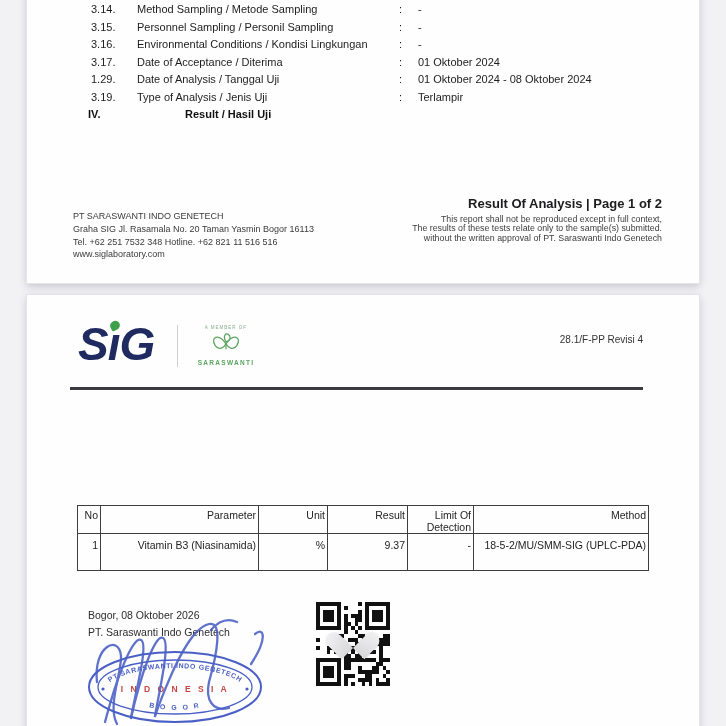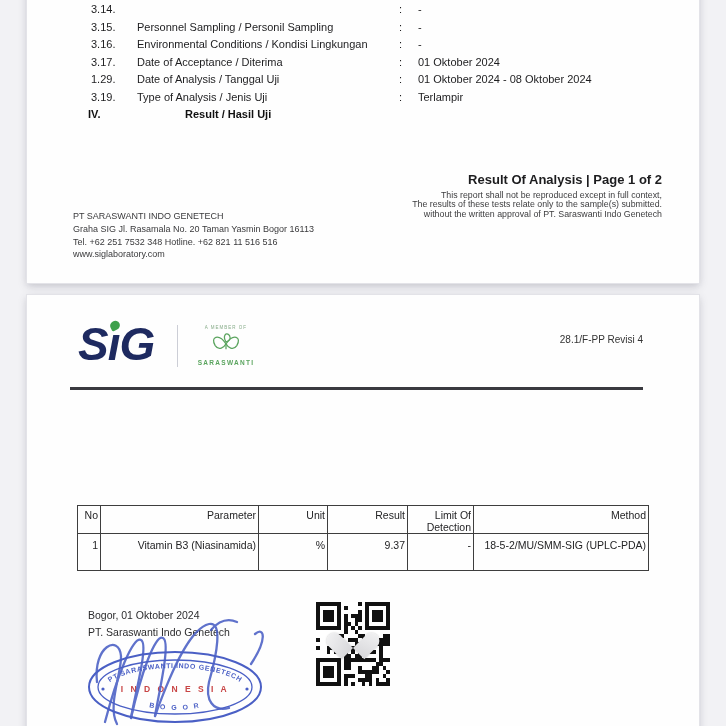--- a/index.html
+++ b/index.html
@@ -21,21 +21,21 @@
   .info-row .num{position:absolute;left:64px;}
   .info-row .lbl{position:absolute;left:110px;white-space:nowrap;}
   .info-row .colon{position:absolute;left:372px;}
   .info-row .val{position:absolute;left:391px;white-space:nowrap;}
   .section-row{position:absolute;left:0;width:100%;font-size:11px;font-weight:bold;color:#111;}
   .section-row .num{position:absolute;left:61px;}
   .section-row .lbl{position:absolute;left:110px;padding-left:48px;}
 
   
   .footer-left{position:absolute;left:46px;top:224px;font-size:9px;line-height:12.8px;color:#3a3a3c;}
-  .footer-right{position:absolute;right:37px;top:186px;text-align:right;}
+  .footer-right{position:absolute;right:37px;top:210px;text-align:right;}
   .footer-right .roa-title{font-size:13px;font-weight:bold;color:#1c1c1e;margin-bottom:4px;}
   .footer-right .disc{font-size:8.8px;line-height:9.4px;color:#3c3c3e;}
 
   
   .sig-logo{position:absolute;left:51px;top:25px;height:48px;font-size:46px;font-weight:800;
     letter-spacing:-1px;color:#1e2a60;line-height:48px;font-style:italic;}
   .sig-dot{position:absolute;left:32px;top:1px;width:10px;height:9px;background:#3da04b;
     border-radius:60% 60% 60% 20%;transform:rotate(-28deg);}
   .logo-divider{position:absolute;left:150px;top:30px;width:1px;height:42px;background:#ccced6;}
   .member-block{position:absolute;left:160px;top:30px;width:78px;text-align:center;color:#5aa45e;}
@@ -69,20 +69,21 @@
   
   .stamp{position:absolute;left:53px;top:315px;width:210px;height:116px;}
 </style>
 </head>
 <body>
 
 <div class="page" id="page1">
 
   <div class="info-row" style="top:17px">
     <span class="num">3.14.</span>
+    <span class="lbl">Method Sampling / Metode Sampling</span>
     <span class="colon">:</span>
     <span class="val">-</span>
   </div>
   <div class="info-row" style="top:34.5px">
     <span class="num">3.15.</span>
     <span class="lbl">Personnel Sampling / Personil Sampling</span>
     <span class="colon">:</span>
     <span class="val">-</span>
   </div>
   <div class="info-row" style="top:52px">
@@ -179,21 +180,21 @@
         <td>Vitamin B3 (Niasinamida)</td>
         <td>%</td>
         <td>9.37</td>
         <td>-</td>
         <td>18-5-2/MU/SMM-SIG (UPLC-PDA)</td>
       </tr>
     </tbody>
   </table>
 
   <div class="signoff">
-    <div>Bogor, 01 Oktober 2024</div>
+    <div>Bogor, 08 Oktober 2026</div>
     <div>PT. Saraswanti Indo Genetech</div>
   </div>
 
   <div class="qr-box">
     <svg id="qr-svg" viewBox="0 0 21 21" preserveAspectRatio="none" shape-rendering="crispEdges">
         <rect x="12" y="0" width="1" height="1" fill="#111"></rect>
         <rect x="8" y="1" width="1" height="1" fill="#111"></rect>
         <rect x="12" y="2" width="1" height="1" fill="#111"></rect>
         <rect x="8" y="3" width="1" height="1" fill="#111"></rect>
         <rect x="10" y="3" width="1" height="1" fill="#111"></rect>

